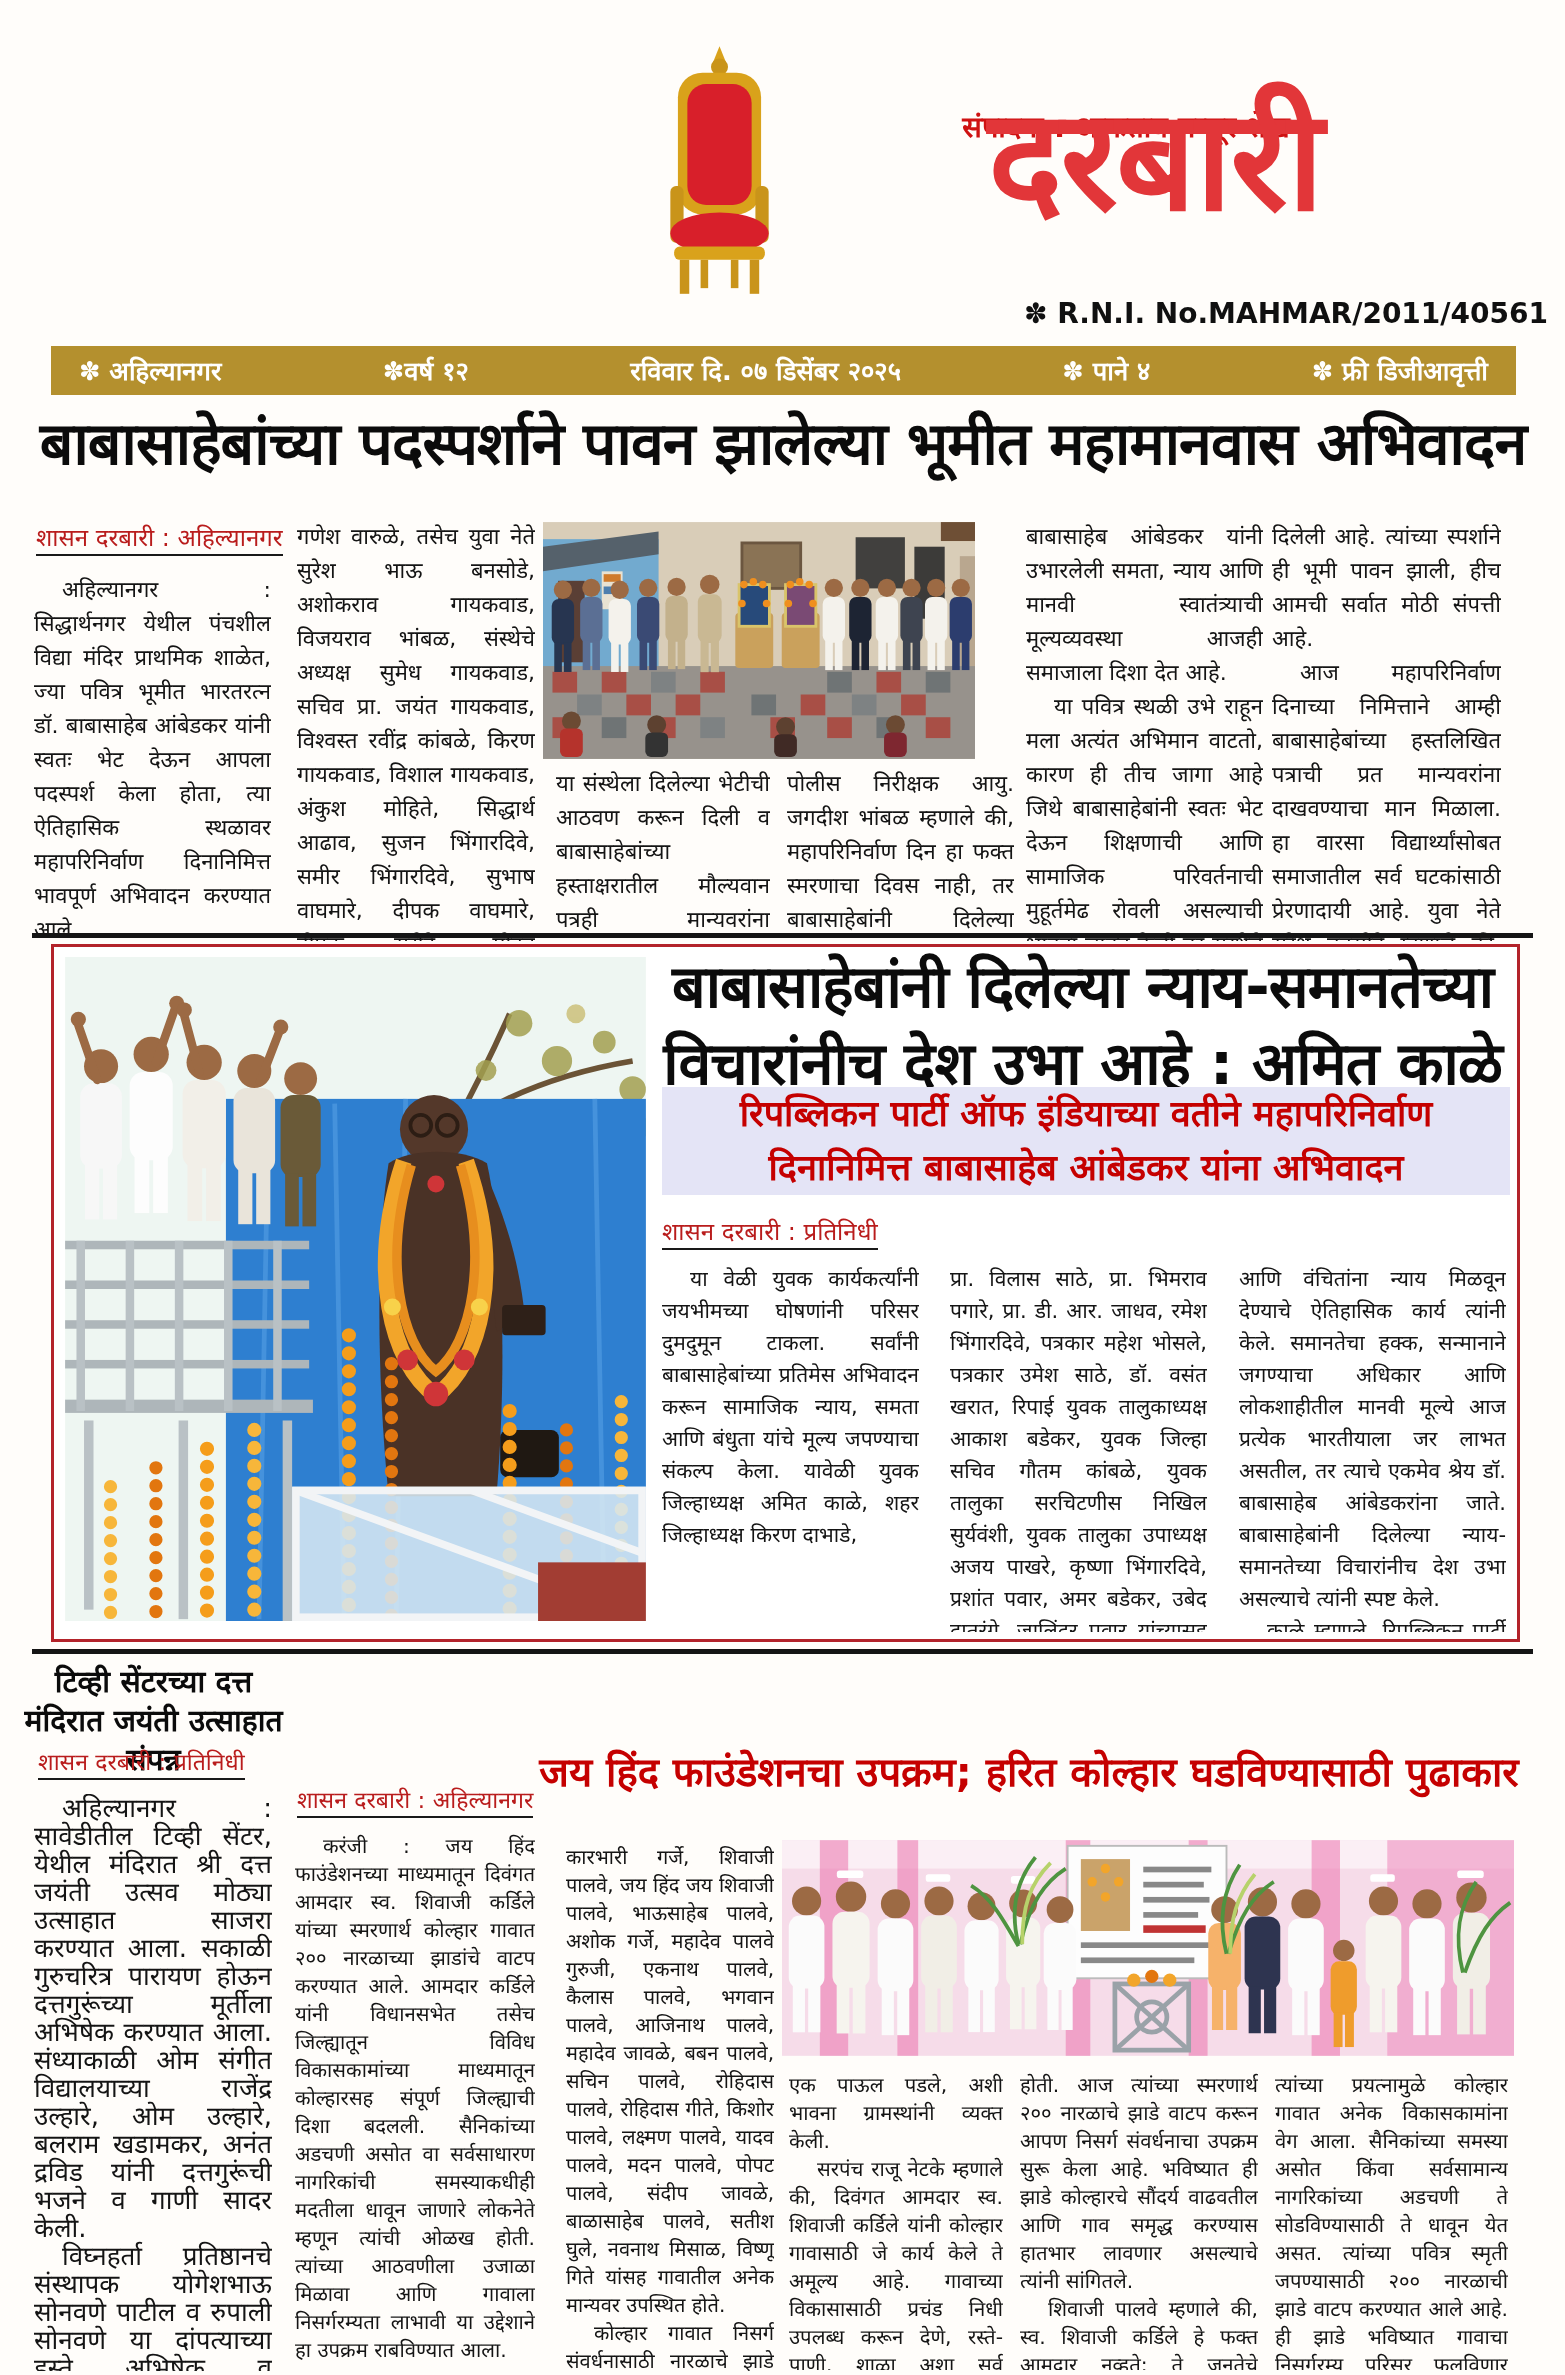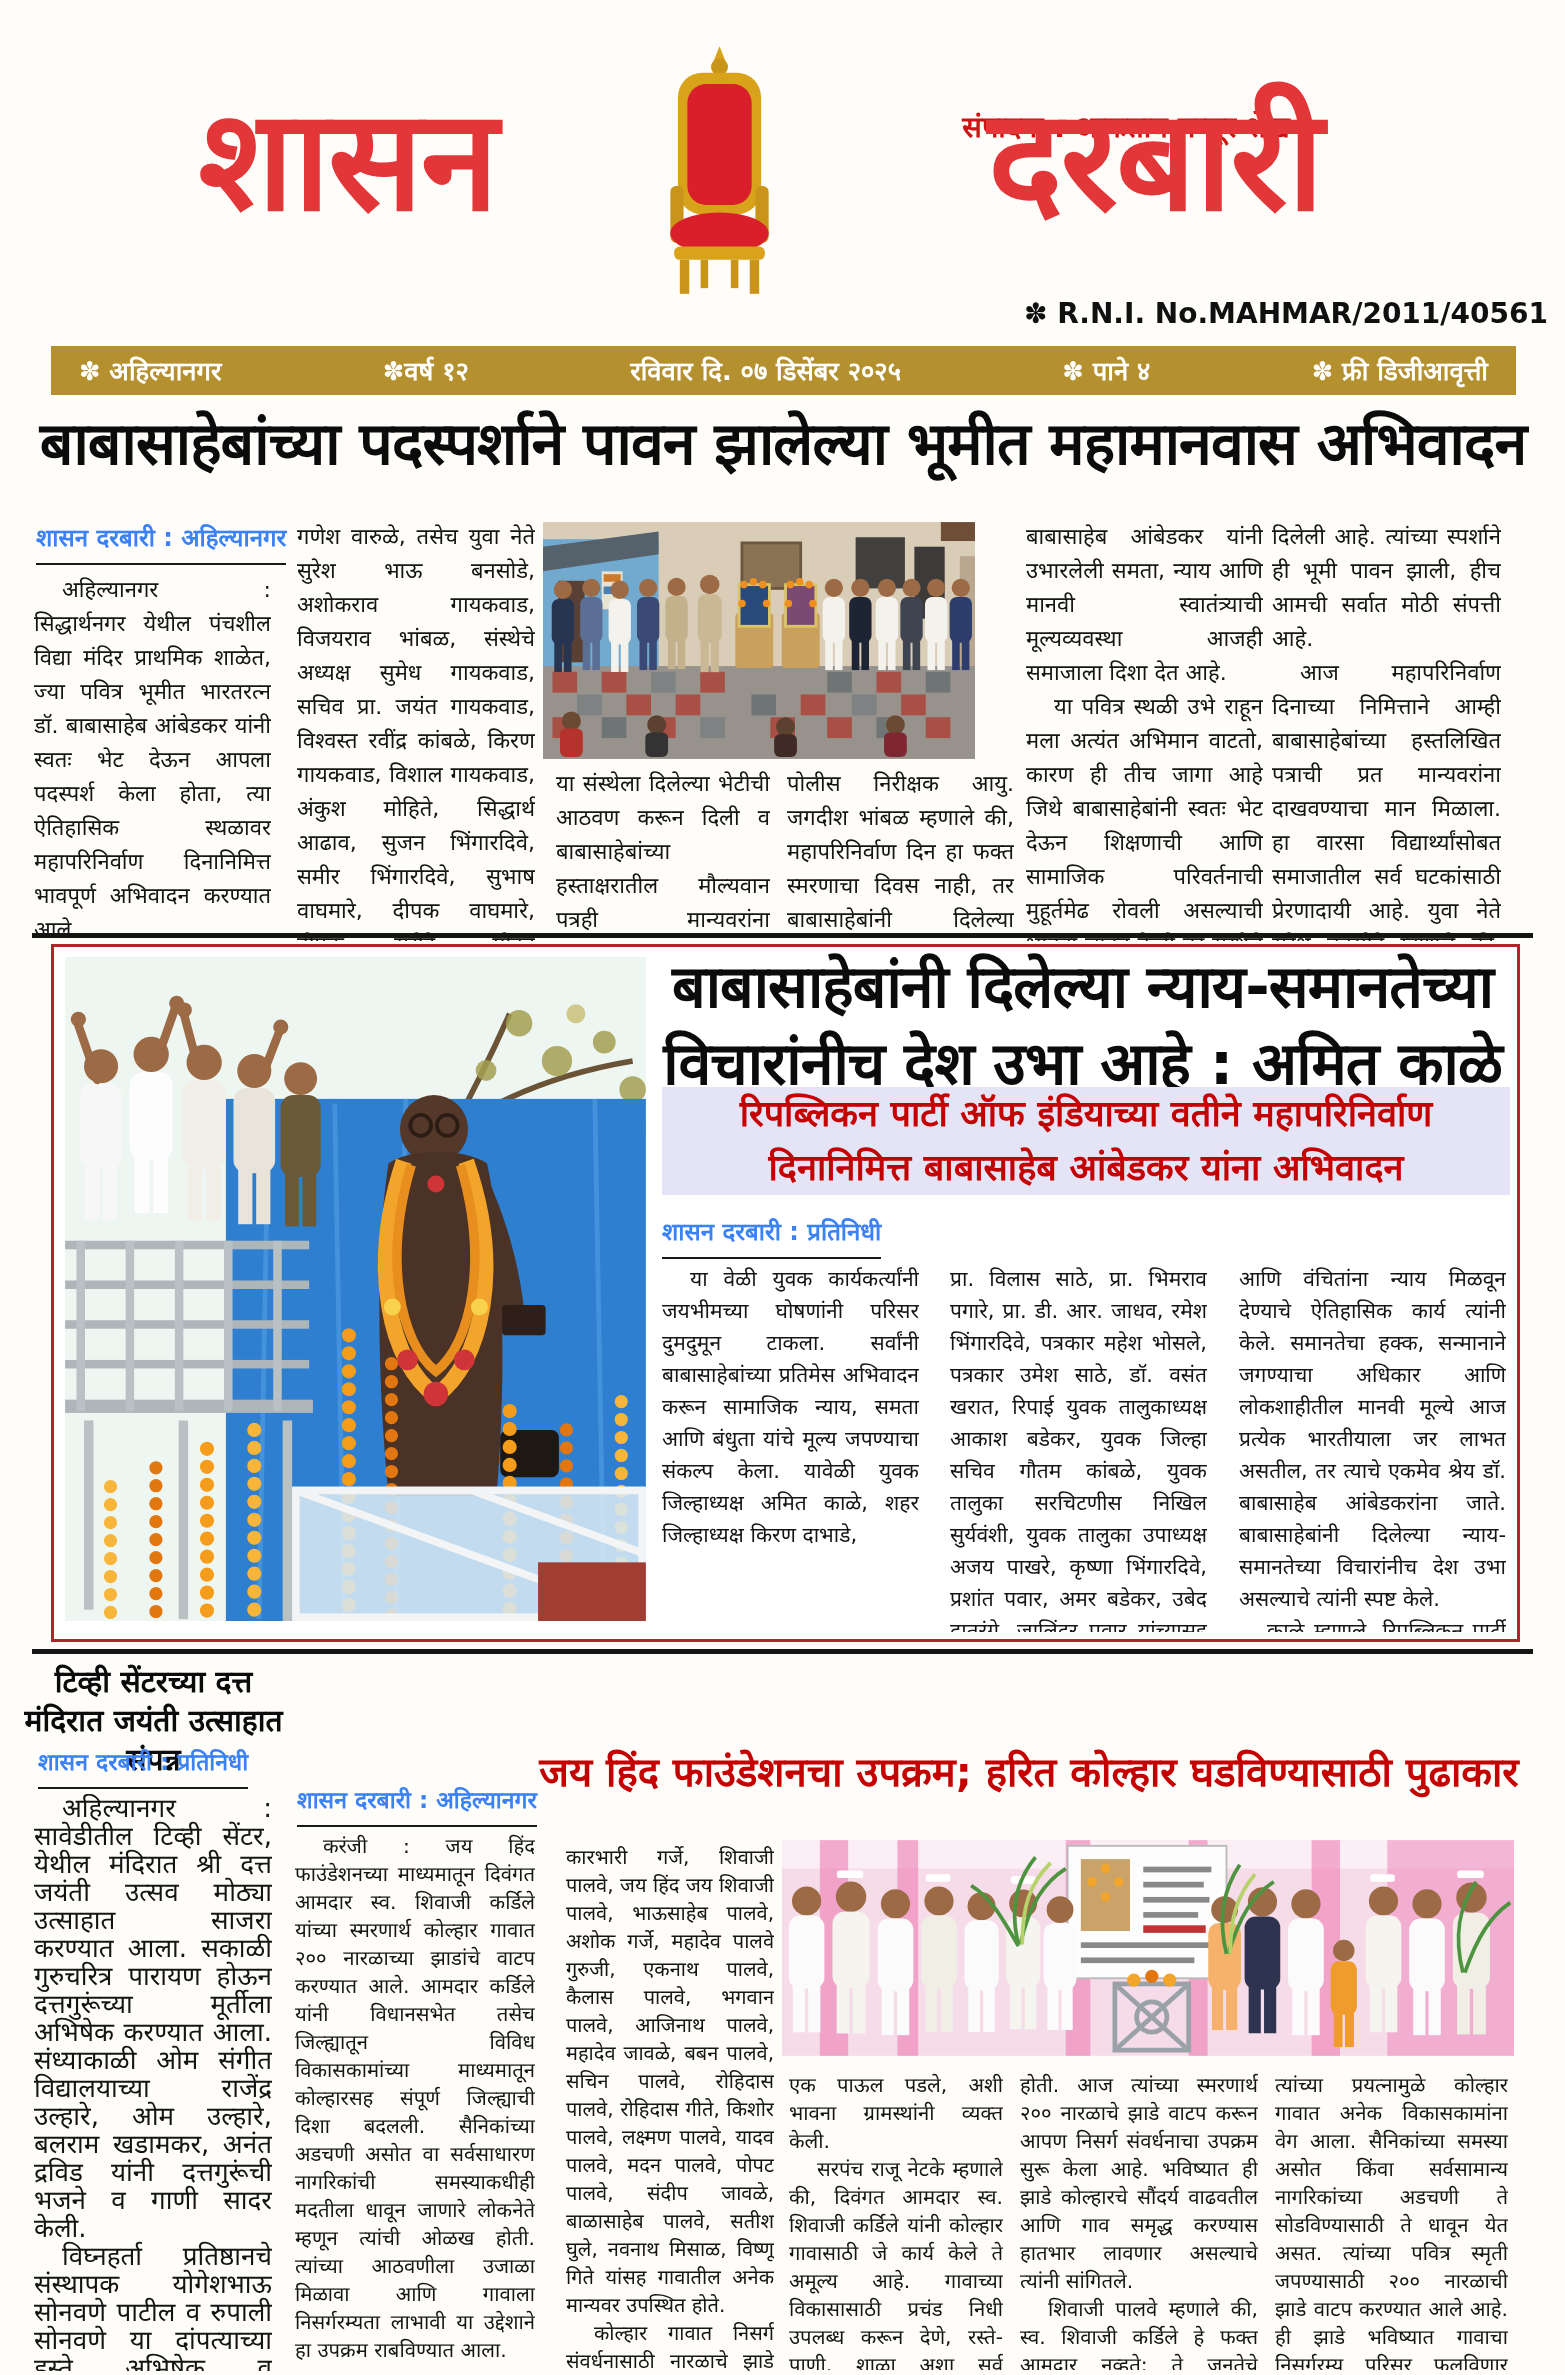--- a/index.html
+++ b/index.html
@@ -13,22 +13,22 @@
               letter-spacing:-1.9px;text-align:center;}
   .title-left{left:52px;top:66px;width:591px;}
   .title-right{left:800px;top:66px;width:710px;}
   .exec-editor{left:66px;top:299px;font-size:29px;font-weight:bold;color:#101010;}
   .rni{left:1024px;top:297px;font-size:28px;font-weight:bold;color:#101010;}
   .infobar{left:51px;top:346px;width:1465px;height:49px;background:#b4902e;color:#ffffff;
            display:flex;align-items:center;justify-content:space-between;
            font-size:25.6px;font-weight:bold;padding:0 28px;box-sizing:border-box;}
   
   .headline{font-weight:900;color:#0b0b0b;text-align:center;}
-  .byline{font-weight:bold;font-size:24px;color:#3b82f6;display:inline-block;
-          border-bottom:2.8px solid #191919;padding-bottom:10px;white-space:nowrap;}
+  .byline{font-weight:normal;font-size:24px;color:#b91c1c;display:inline-block;
+          border-bottom:2.8px solid #191919;padding-bottom:1px;white-space:nowrap;}
   .col{position:absolute;text-align:justify;color:#141414;overflow:hidden;}
   .col p{margin:0;text-indent:28px;}
   .col p.cont{text-indent:0;}
   .rule{background:#151515;}
   
   .a1-headline{left:24px;top:401px;width:1518px;font-size:59px;letter-spacing:-0.9px;}
   .a1col{font-size:22px;line-height:34px;}
   
   .a2box{left:51px;top:944px;width:1469px;height:698px;border:3.8px solid #b3232a;
          box-sizing:border-box;background:#ffffff;}
@@ -46,21 +46,20 @@
               font-size:40px;font-weight:800;color:#c50000;}
   .a4col{font-size:20.3px;line-height:28px;}
   .byline-sm{font-size:23px;}
 </style>
 </head>
 <body>
 
 <div class="page">
 
   <div class="abs editor-line">संपादक : आफताब मन्सूर शेख</div>
-  <div class="abs mast-title title-left">शासन</div>
   <div class="abs mast-title title-right">दरबारी</div>
 
   <svg class="abs" style="left:642px;top:44px;" width="155" height="252" viewBox="0 0 164 266">
     <defs>
       <symbol id="prsn" viewBox="0 0 28 92">
         <circle cx="14" cy="10" r="9" fill="#9c6a44"></circle>
         <rect x="3" y="19" width="22" height="45" rx="7" fill="currentColor"></rect>
         <rect x="5.5" y="62" width="7.5" height="29" fill="currentColor"></rect>
         <rect x="15" y="62" width="7.5" height="29" fill="currentColor"></rect>
       </symbol>

